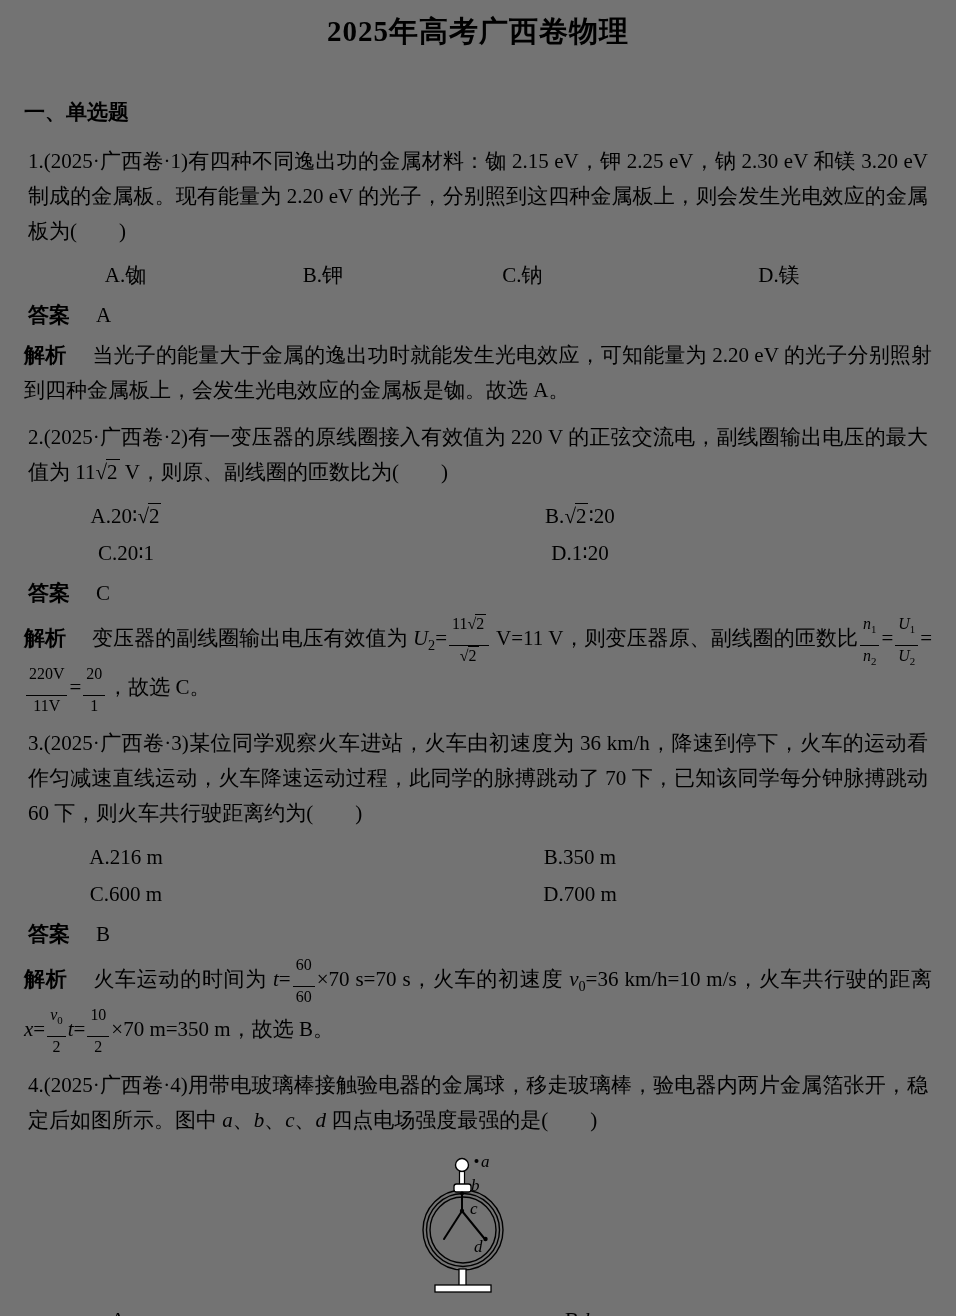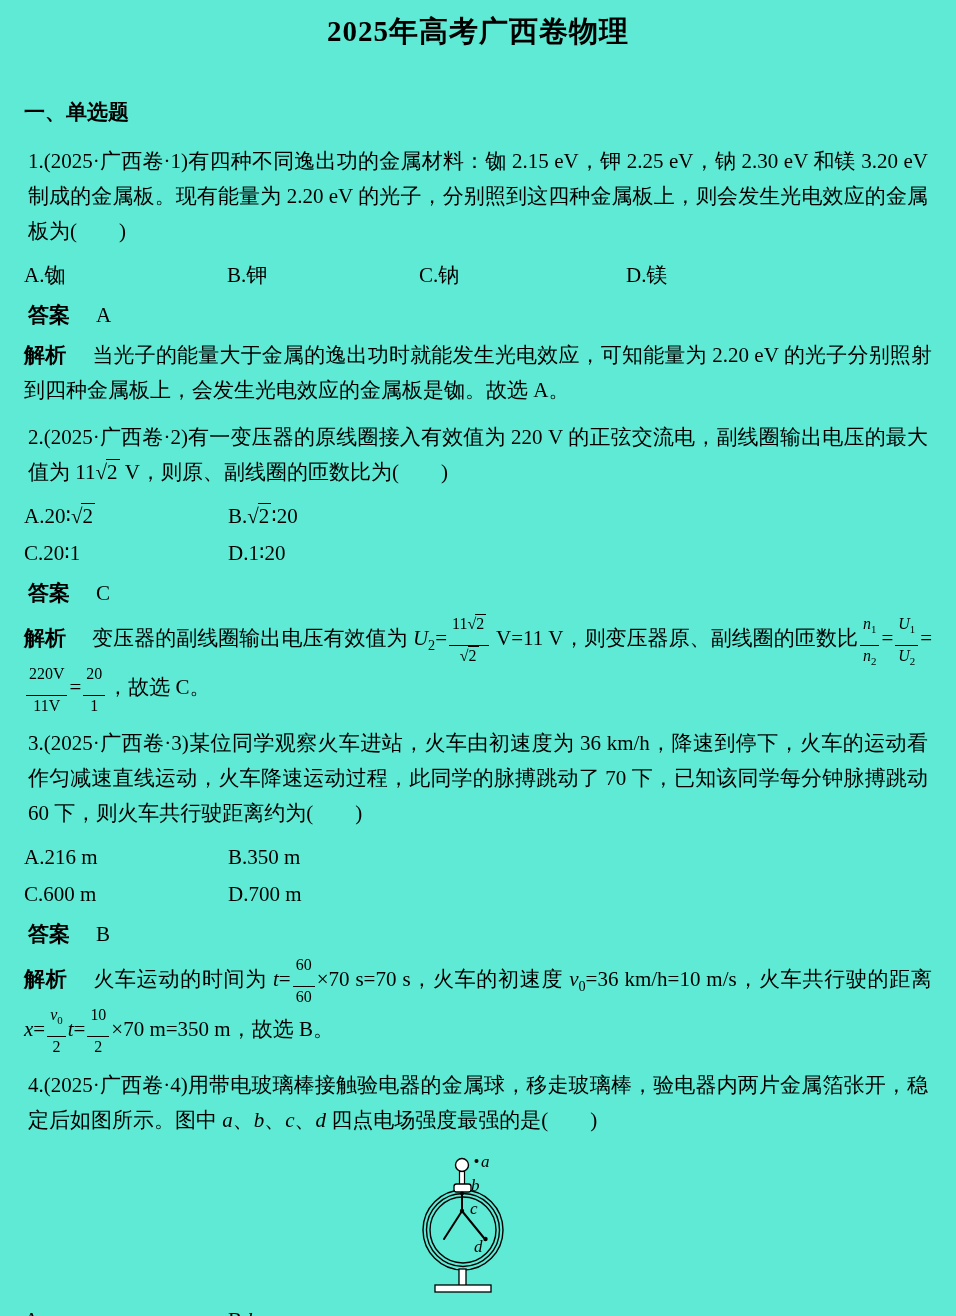--- a/index.html
+++ b/index.html
@@ -1,36 +1,36 @@
 <!DOCTYPE html>
 <html><head>
 <meta charset="utf-8">
 <style>
   html,body{margin:0;padding:0;background:#ffffff;}
   .page{
     width:956px;height:1316px;box-sizing:border-box;
     padding:10px 24px 8px 24px;overflow:hidden;
-    background:#5eead4;color:#000;
+    background:#737373;color:#000;
     font-family:"Liberation Serif","DejaVu Serif",serif;
     font-size:21px;line-height:35px;
   }
   h1.doc-title{
     font-size:29px;line-height:34px;font-weight:bold;
     text-align:center;margin:4px 0 50px 0;letter-spacing:1px;
   }
   .section-heading{
     font-family:"Liberation Sans","DejaVu Sans",sans-serif;
     font-size:21px;font-weight:bold;margin:0 0 18px 0;line-height:28px;
   }
   .question{margin:0 0 12px 0;}
   p.stem{margin:4px;text-align:justify;}
   .options{display:grid;margin:9px 0 0 0;row-gap:2px;}
   .options.cols-4{grid-template-columns:203px 192px 207px 1fr;}
   .options.cols-2{grid-template-columns:204px 1fr;}
-  .option{white-space:nowrap;}
+  .option{white-space:nowrap;text-align:center;}
   p.answer-row{margin:4px;}
   p.analysis{margin:0;text-align:justify;}
   .tag-label{
     font-family:"Liberation Sans","DejaVu Sans",sans-serif;
     font-weight:bold;margin-right:26px;
   }
   .ans-value{letter-spacing:0.5px;}
   i{font-style:italic;font-family:"Liberation Serif","DejaVu Serif",serif;}
   sub{font-size:0.68em;line-height:0;}
   .frac{

